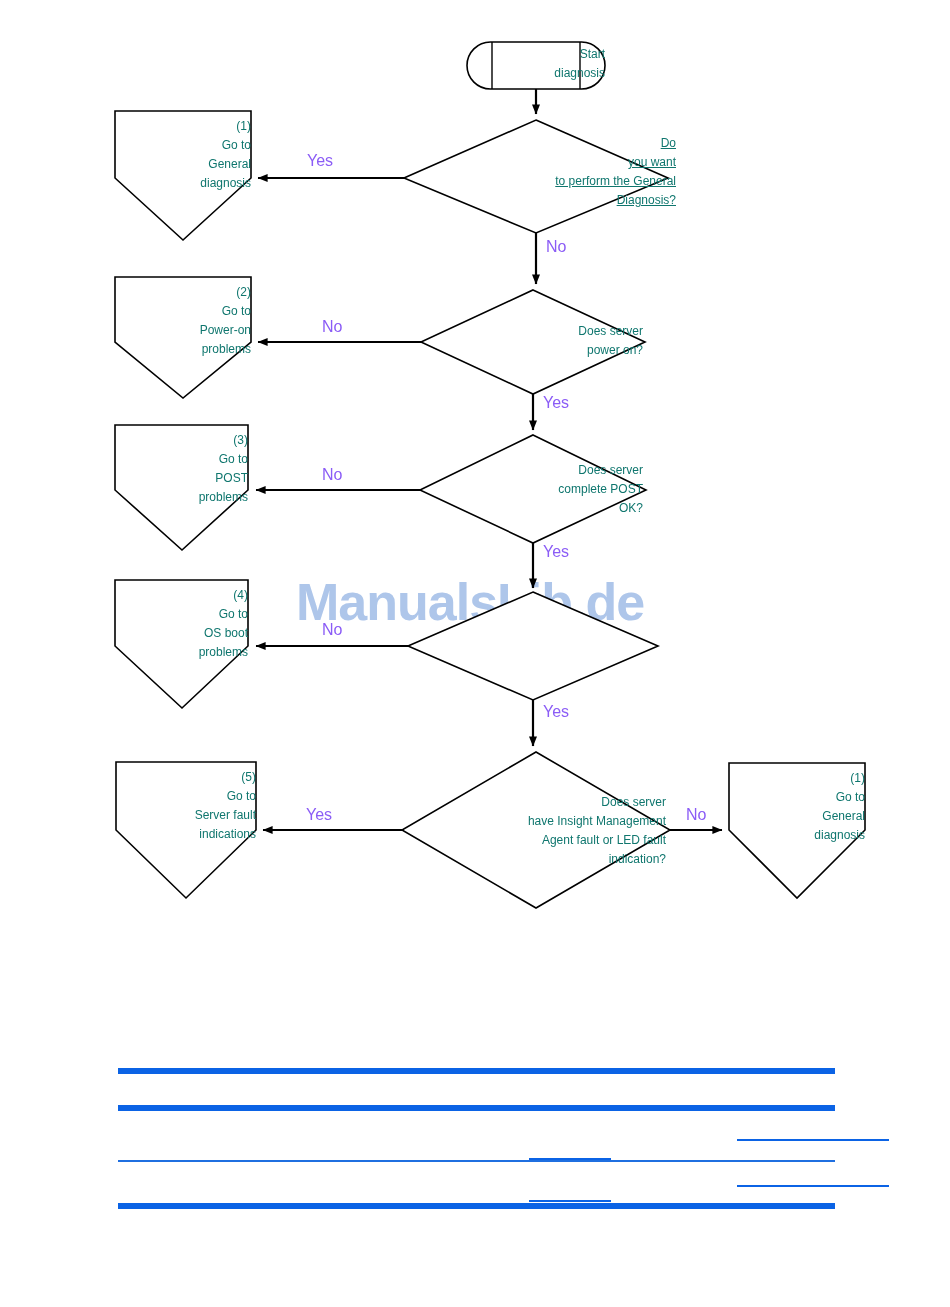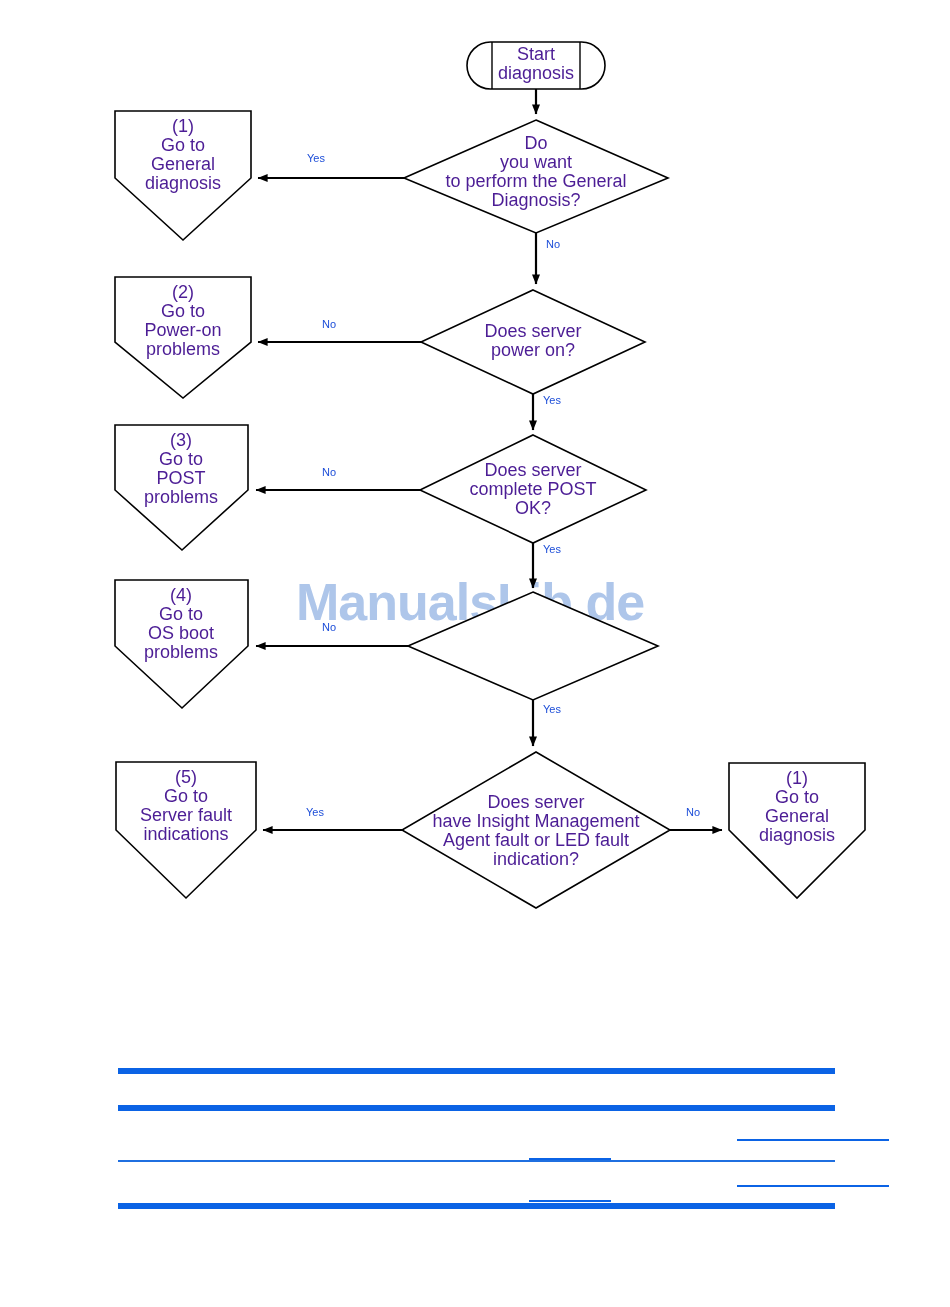--- a/index.html
+++ b/index.html
@@ -40,33 +40,33 @@
     font-weight: bold;
     letter-spacing: -1px;
     color: #aec6ea;
     font-family: "Liberation Sans", sans-serif;
     white-space: nowrap;
     user-select: none;
   }
 
   .node-text {
     position: absolute;
-    text-align: center;
-    font-family: "Liberation Sans", sans-serif;
-    font-size: 18px;
-    color: #4c1d95;
+    text-align: right;
+    font-family: "Liberation Sans", sans-serif;
+    font-size: 12px;
+    color: #0f766e;
     line-height: 19px;
     white-space: pre-line;
     pointer-events: none;
   }
   .edge-label {
     position: absolute;
     font-family: "Liberation Sans", sans-serif;
-    font-size: 11px;
-    color: #1d4ed8;
+    font-size: 16px;
+    color: #8b5cf6;
     white-space: nowrap;
   }
 
   
   #footer {
     position: absolute;
     left: 0;
     top: 1010px;
     width: 950px;
     height: 297px;
@@ -184,21 +184,21 @@
     </g>
 
     <g>
       <polygon points="729,763 865,763 865,830 797,898 729,830" class="shape-fill"></polygon>
     </g>
   </svg>
 
   <div class="node-text" style="left:467px; top:45px; width:138px;">Start
 diagnosis</div>
 
-  <div class="node-text" style="left:396px; top:134px; width:280px;">Do
+  <div class="node-text" style="left:396px; top:134px; width:280px;text-decoration:underline;">Do
 you want
 to perform the General
 Diagnosis?</div>
   <div class="node-text" style="left:423px; top:322px; width:220px;">Does server
 power on?</div>
   <div class="node-text" style="left:423px; top:461px; width:220px;">Does server
 complete POST
 OK?</div>
   <div class="node-text" style="left:406px; top:793px; width:260px;">Does server
 have Insight Management

